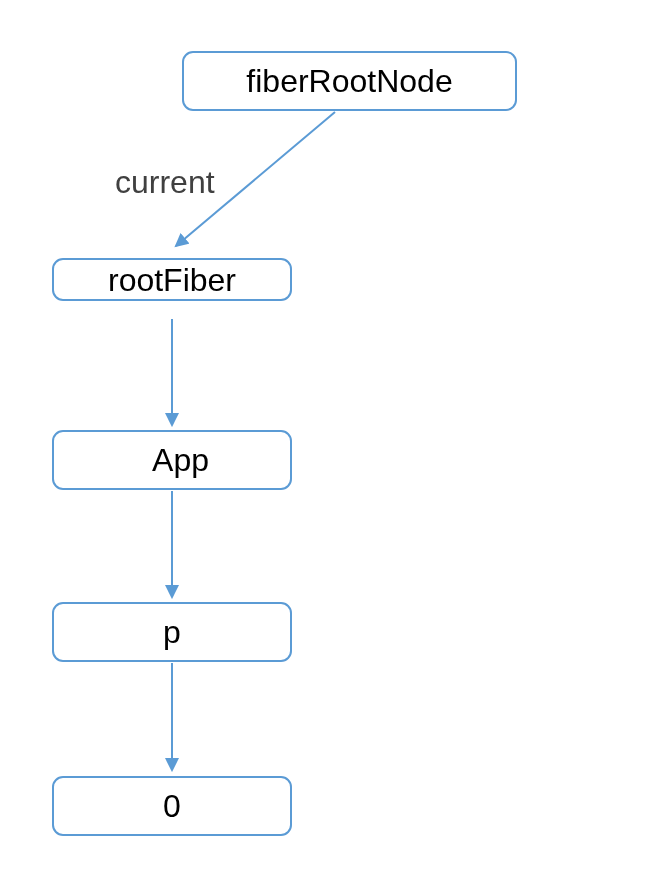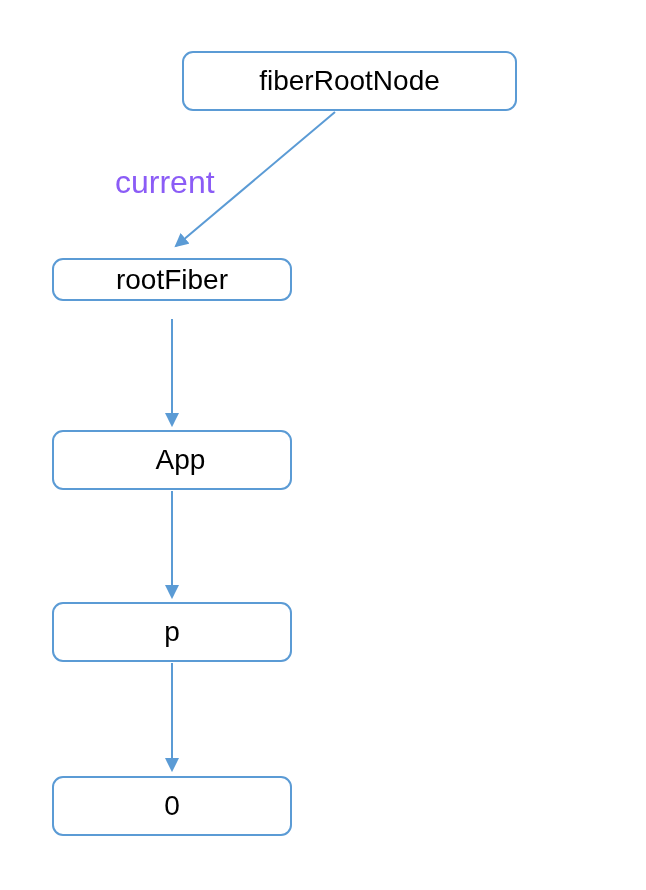--- a/index.html
+++ b/index.html
@@ -25,21 +25,21 @@
   }
   .node {
     position: absolute;
     box-sizing: border-box;
     border: 2px solid #5b9bd5;
     border-radius: 11px;
     background: #ffffff;
     display: flex;
     align-items: center;
     justify-content: center;
-    font-size: 28px;
+    font-size: 32px;
     line-height: 1;
     color: #000000;
     white-space: nowrap;
   }
   .node-fiber-root-node { left: 182px; top: 51px;  width: 335px; height: 60px; }
   .node-root-fiber      { left: 52px;  top: 258px; width: 240px; height: 43px; }
   .node-app             { left: 52px;  top: 430px; width: 240px; height: 60px; }
   .node-p               { left: 52px;  top: 602px; width: 240px; height: 60px; }
   .node-zero            { left: 52px;  top: 776px; width: 240px; height: 60px; }
   .edge-label {
@@ -76,15 +76,15 @@
   <div class="node node-fiber-root-node" style="border-color: rgb(91, 155, 213); color: rgb(0, 0, 0);">fiberRootNode</div>
 
   <div class="node node-root-fiber" style="border-color: rgb(91, 155, 213); color: rgb(0, 0, 0);">rootFiber</div>
 
   <div class="node node-app" style="border-color: rgb(91, 155, 213); color: rgb(0, 0, 0); padding-left: 17px;">App</div>
 
   <div class="node node-p" style="border-color: rgb(91, 155, 213); color: rgb(0, 0, 0);">p</div>
 
   <div class="node node-zero" style="border-color: rgb(91, 155, 213); color: rgb(0, 0, 0);">0</div>
 
-  <div class="edge-label" style="color: #8b5cf6;">current</div>
+  <div class="edge-label" style="color: #404040;">current</div>
 
 </div>
 
 </body></html>

